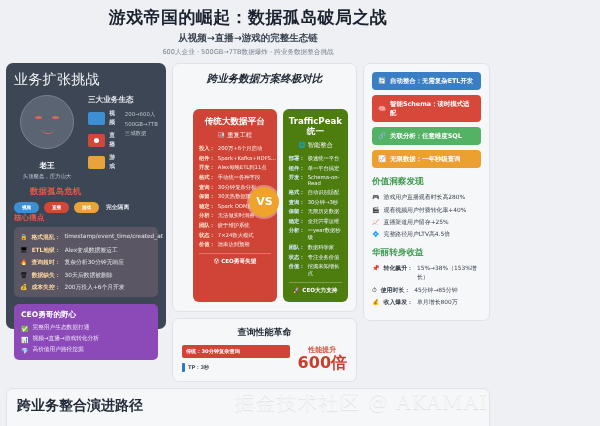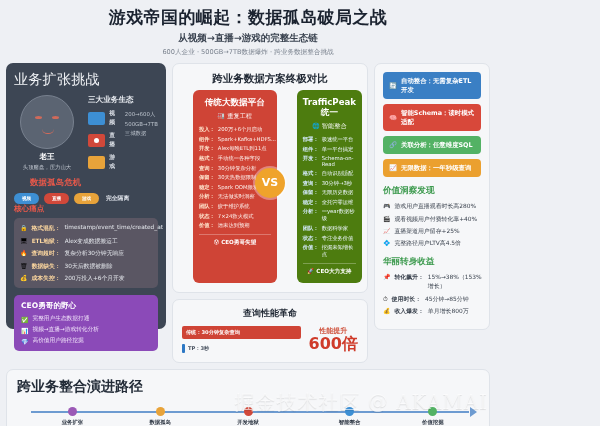--- a/index.html
+++ b/index.html
@@ -37,21 +37,21 @@
   .biz-row { display: flex; margin-top: 6px; gap: 6px; }
   .avatar-wrap { width: 66px; text-align: center; flex: none; }
   .avatar {
     width: 54px; height: 54px; border-radius: 50%;
     background: #5b6472; border: 1px solid #78818f;
     margin: 0 auto; position: relative;
   }
   .avatar .eye { position:absolute; width:7px; height:3px; background:#d06a5a; border-radius:50%; top:20px; }
   .avatar .eye.l { left: 14px; } .avatar .eye.r { right: 14px; }
   .avatar .mouth { position:absolute; width:12px; height:5px; border-bottom:1.5px solid #d06a5a; border-radius:0 0 12px 12px; bottom:14px; left:21px; }
-  .avatar-name { font-size: 7.5px; font-weight:bold; color:#fff; margin-top:3px; }
+  .avatar-name { font-size: 7.5px; font-weight:bold; color:#fff; margin-top:12px; }
   .avatar-note { font-size: 5.4px; color:#c3c9d2; margin-top:2px; line-height:1.3; }
 
   .eco { flex: 1; padding-left: 2px; }
   .eco-title { font-size: 7.6px; font-weight: bold; color:#e9ecf1; margin-bottom: 4px; }
   .eco-body { display:flex; gap:6px; }
   .eco-legend { display:flex; flex-direction:column; gap:4px; }
   .eco-item { display:flex; align-items:center; gap:4px; }
   .eco-chip { width:21px; height:13px; border-radius:2px; display:flex; align-items:center; justify-content:center; }
   .eco-chip .dot { width:5px; height:5px; background:#fff; border-radius:50%; }
   .eco-label { font-size:5.8px; color:#dfe3ea; font-weight:bold; }
@@ -75,22 +75,22 @@
 
   .ceo-box { background:#8b4ab8; border-radius:5px; padding:6px 7px; margin-top:7px; }
   .ceo-title { font-size:7.6px; font-weight:bold; color:#ffffff; margin-bottom:4px; }
   .ceo-item { display:flex; align-items:center; gap:4px; margin-bottom:3px; }
   .ceo-item:last-child { margin-bottom:0; }
   .ceo-item .ico { font-size:6px; }
   .ceo-item .t { font-size:5.7px; color:#f3e6fb; }
 
   
   .white-card { background:#f6f7f9; border:1px solid #dfe3e9; border-radius:7px; padding:8px 8px 9px; }
-  .mid-title { text-align:center; font-size:10.5px; font-weight:bold; color:#1f2733; margin-bottom:4px; }
-  .vs-wrap { display:flex; gap:20px; position:relative;padding-left:12px; }
+  .mid-title { text-align:center; font-size:10.5px; font-weight:bold; color:#1f2733; margin-bottom:23px;font-style:italic; }
+  .vs-wrap { display:flex; gap:6px; position:relative;padding-left:12px; }
   .vs-card { flex:1; border-radius:6px; padding:7px 6px 7px; color:#fff; }
   .vs-card.red  { background:#cf4436; }
   .vs-card.blue { background:#4d7c0f; }
   .vs-head { text-align:center; font-size:8.6px; font-weight:bold; margin-bottom:3px; }
   .vs-sub  { text-align:center; font-size:6.2px; margin-bottom:5px; opacity:.95; }
   .vs-row { display:flex; gap:3px; margin-bottom:2.6px; }
   .vs-row .k { font-size:5.3px; font-weight:bold; color:#ffe7cf; flex:none; }
   .vs-card.blue .vs-row .k { color:#d6ecff; }
   .vs-row .v { font-size:5.3px; color:#fdf2ee; }
   .vs-card.blue .vs-row .v { color:#eef7ff; }

